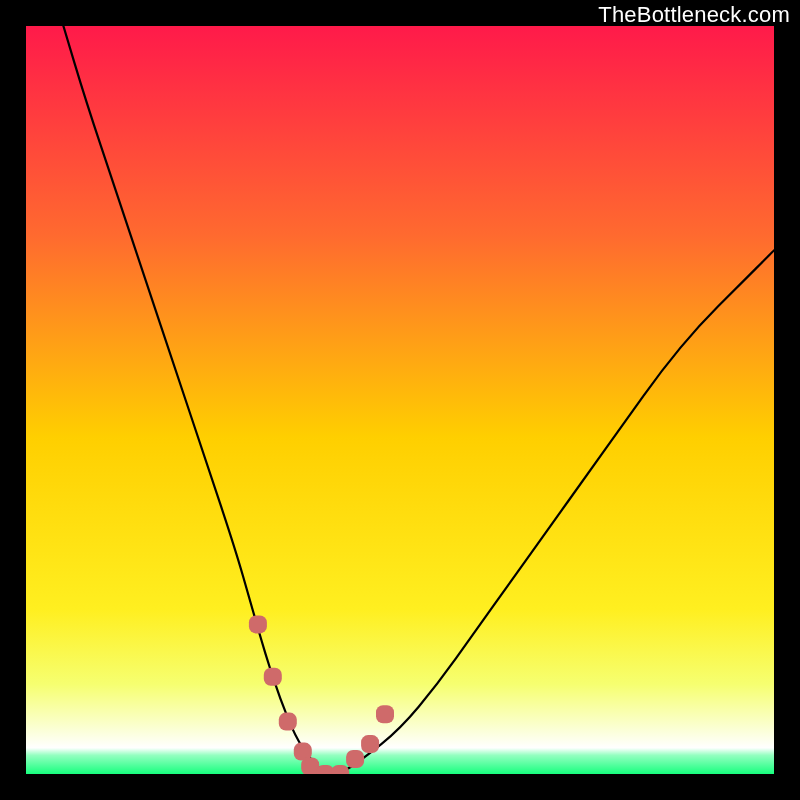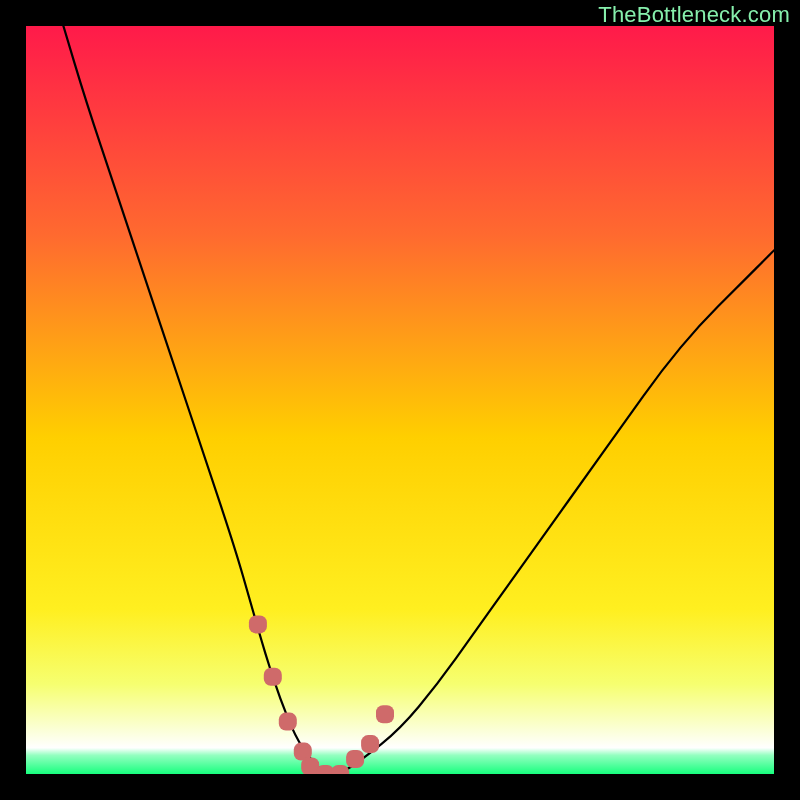--- a/index.html
+++ b/index.html
@@ -23,21 +23,21 @@
     left: 26px;
     top: 26px;
     width: 748px;
     height: 748px;
     overflow: hidden;
   }
   .watermark {
     position: absolute;
     top: 2px;
     right: 10px;
-    color: #86efac;
+    color: #ffffff;
     font-size: 22px;
     font-weight: 400;
     letter-spacing: 0.2px;
     z-index: 5;
     margin-left: 12px;
   }
   svg.curve {
     position: absolute;
     left: 0; top: 0;
     width: 748px;

